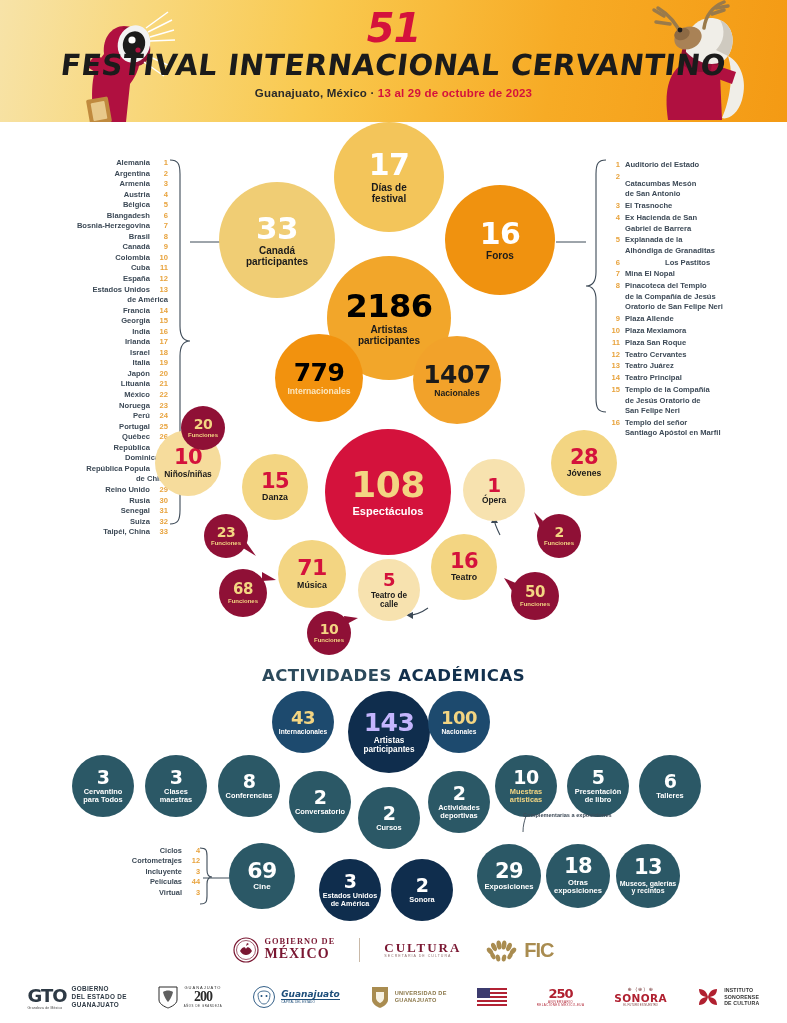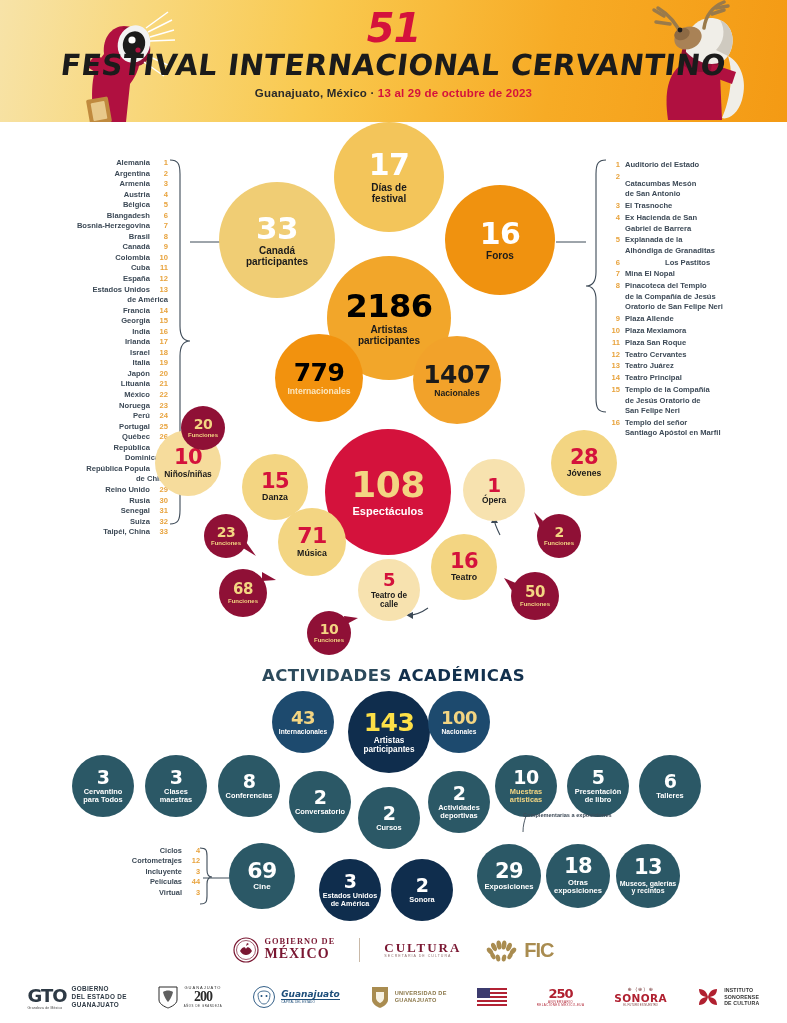--- a/index.html
+++ b/index.html
@@ -454,21 +454,21 @@
         <div class="lbl" style="font-size: 11px; color: rgb(255, 255, 255); white-space: pre-line;">Espectáculos</div>
       </div>
       <div class="bub" style="left: 155px; top: 430px; width: 66px; height: 66px; background: rgb(246, 220, 156);">
         <div class="big" style="font-size: 21px; color: rgb(212, 18, 60);">10</div>
         <div class="lbl" style="font-size: 8.4px; color: rgb(27, 27, 27); white-space: pre-line;">Niños/niñas</div>
       </div>
       <div class="bub" style="left: 242px; top: 454px; width: 66px; height: 66px; background: rgb(243, 213, 130);">
         <div class="big" style="font-size: 21px; color: rgb(212, 18, 60);">15</div>
         <div class="lbl" style="font-size: 8.8px; color: rgb(27, 27, 27); white-space: pre-line;">Danza</div>
       </div>
-      <div class="bub" style="left: 278px; top: 508px; width: 68px; height: 68px; background: rgb(243, 213, 130);">
+      <div class="bub" style="left: 278px; top: 540px; width: 68px; height: 68px; background: rgb(243, 213, 130);">
         <div class="big" style="font-size: 22px; color: rgb(212, 18, 60);">71</div>
         <div class="lbl" style="font-size: 8.8px; color: rgb(27, 27, 27); white-space: pre-line;">Música</div>
       </div>
       <div class="bub" style="left: 358px; top: 559px; width: 62px; height: 62px; background: rgb(247, 226, 175);">
         <div class="big" style="font-size: 18px; color: rgb(212, 18, 60);">5</div>
         <div class="lbl" style="font-size: 8.2px; color: rgb(27, 27, 27); white-space: pre-line;">Teatro de
 calle</div>
       </div>
       <div class="bub" style="left: 431px; top: 534px; width: 66px; height: 66px; background: rgb(243, 213, 130);">
         <div class="big" style="font-size: 21px; color: rgb(212, 18, 60);">16</div>
@@ -500,21 +500,21 @@
       </div>
       <div class="bub" style="left: 511px; top: 572px; width: 48px; height: 48px; background: rgb(143, 16, 54);">
         <div class="big" style="font-size: 15px; color: rgb(243, 213, 130);">50</div>
         <div class="lbl" style="font-size: 6px; color: rgb(243, 213, 130); white-space: pre-line;">Funciones</div>
       </div>
       <div class="bub" style="left: 537px; top: 514px; width: 44px; height: 44px; background: rgb(143, 16, 54);">
         <div class="big" style="font-size: 14px; color: rgb(243, 213, 130);">2</div>
         <div class="lbl" style="font-size: 6px; color: rgb(243, 213, 130); white-space: pre-line;">Funciones</div>
       </div>
       <div class="bub" style="left: 348px; top: 691px; width: 82px; height: 82px; background: rgb(15, 45, 77);">
-        <div class="big" style="font-size: 25px; color: #fde047;">143</div>
+        <div class="big" style="font-size: 25px; color: #c4b5fd;">143</div>
         <div class="lbl" style="font-size: 8.2px; color: rgb(255, 255, 255); white-space: pre-line;">Artistas
 participantes</div>
       </div>
       <div class="bub" style="left: 272px; top: 691px; width: 62px; height: 62px; background: rgb(29, 74, 110);">
         <div class="big" style="font-size: 18px; color: rgb(243, 213, 130);">43</div>
         <div class="lbl" style="font-size: 6.6px; color: rgb(255, 255, 255); white-space: pre-line;">Internacionales</div>
       </div>
       <div class="bub" style="left: 428px; top: 691px; width: 62px; height: 62px; background: rgb(29, 74, 110);">
         <div class="big" style="font-size: 18px; color: rgb(243, 213, 130);">100</div>
         <div class="lbl" style="font-size: 6.6px; color: rgb(255, 255, 255); white-space: pre-line;">Nacionales</div>

